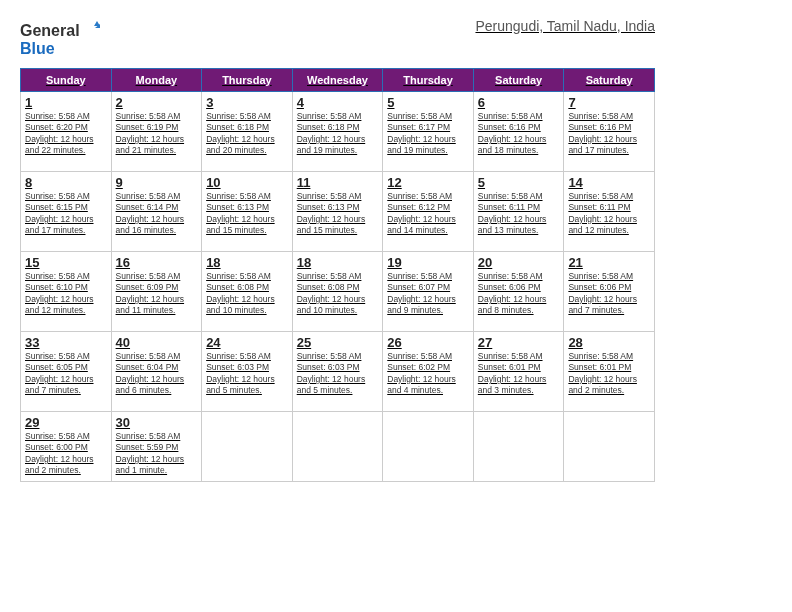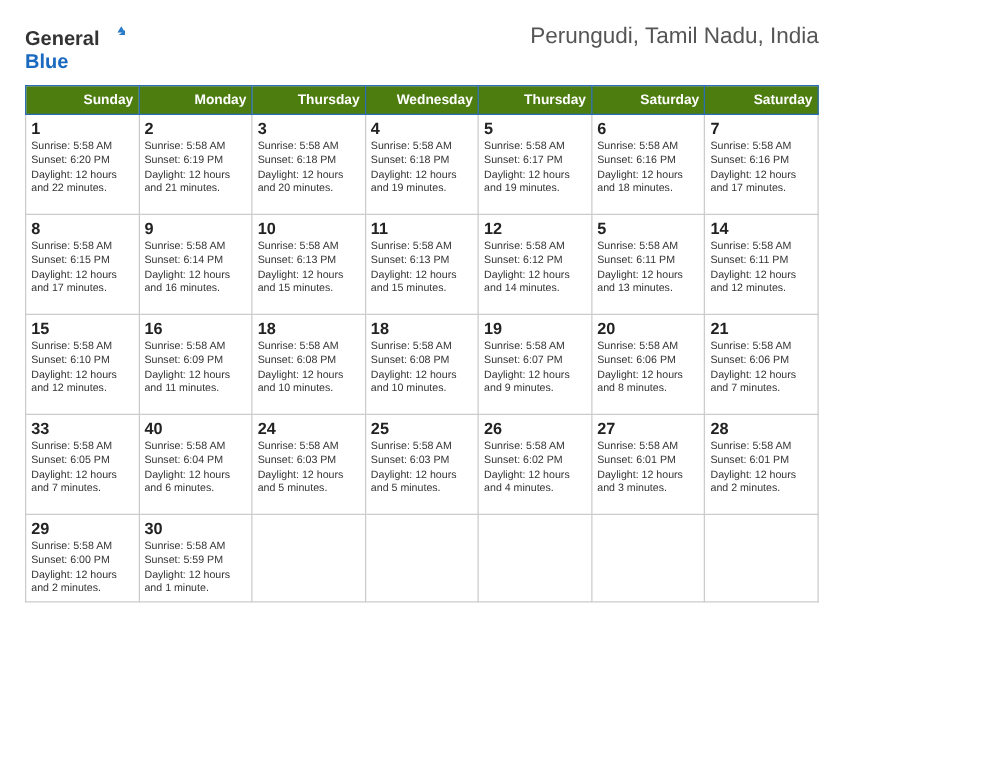--- a/index.html
+++ b/index.html
@@ -8,20 +8,21 @@
       background: #fff;
       width: 792px;
       height: 612px;
       overflow: hidden;
     }
     .page {
       width: 692px;
       height: 612px;
       padding: 18px 37px 10px 20px;
       background: #fff;
+      text-decoration: underline;
     }
     .header {
       display: flex;
       align-items: flex-start;
       justify-content: space-between;
       margin-bottom: 8px;
     }
     .logo {
       display: flex;
       align-items: center;
@@ -30,35 +31,35 @@
     .title-block {
       text-align: right;
     }
     .month-title {
       font-size: 32px;
       font-weight: bold;
       color: #333;
       line-height: 1.1;
     }
     .subtitle {
-      font-size: 18px;
+      font-size: 14px;
       color: #555;
     }
     table {
       width: 100%;
       border-collapse: collapse;
       font-size: 9.5px;
     }
     thead tr th {
-      background-color: #4d7c0f;
+      background-color: #701a75;
       color: #fff;
       font-size: 11px;
       font-weight: bold;
       padding: 5px 4px;
-      text-align: right;
+      text-align: center;
       border: 1px solid #2a6db5;
     }
     tbody tr td {
       vertical-align: top;
       border: 1px solid #ccc;
       padding: 3px 4px;
       width: 14.28%;
       height: 80px;
       background: #fff;
     }

